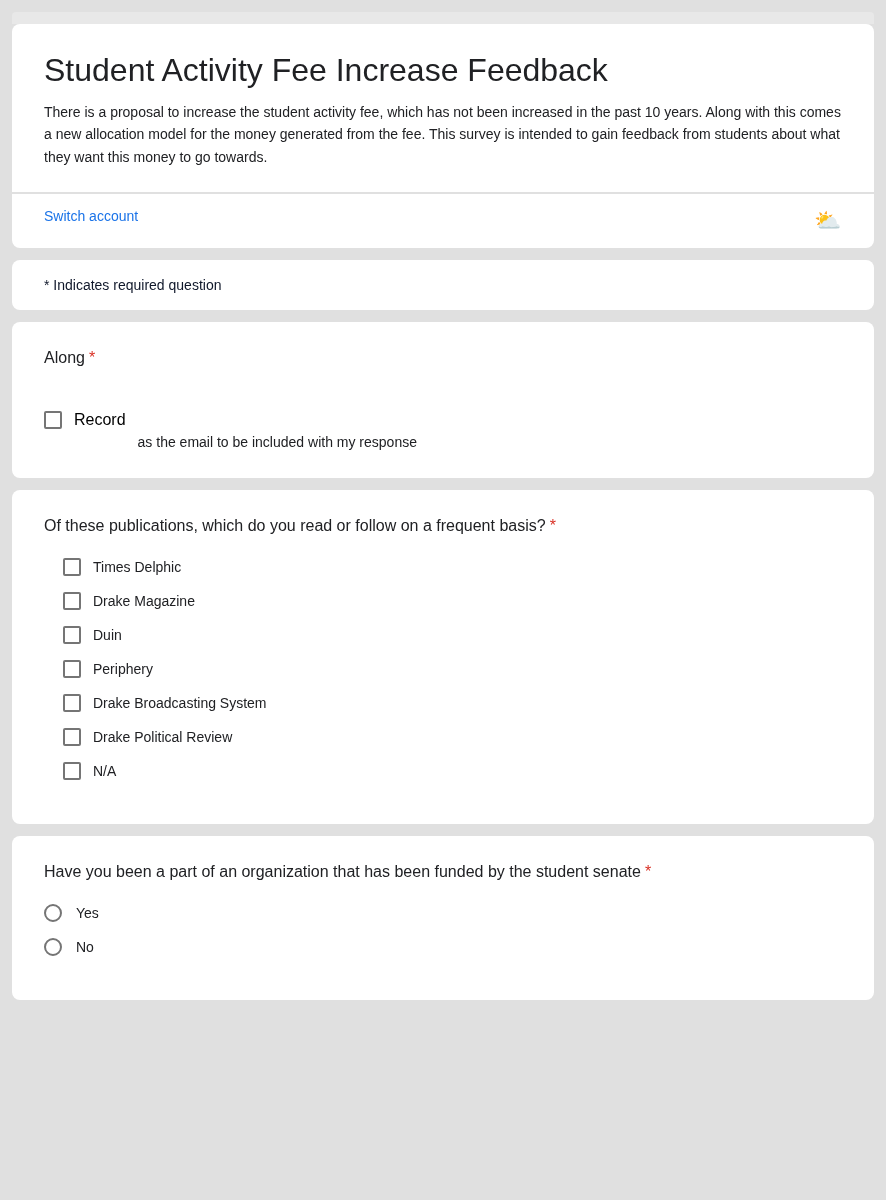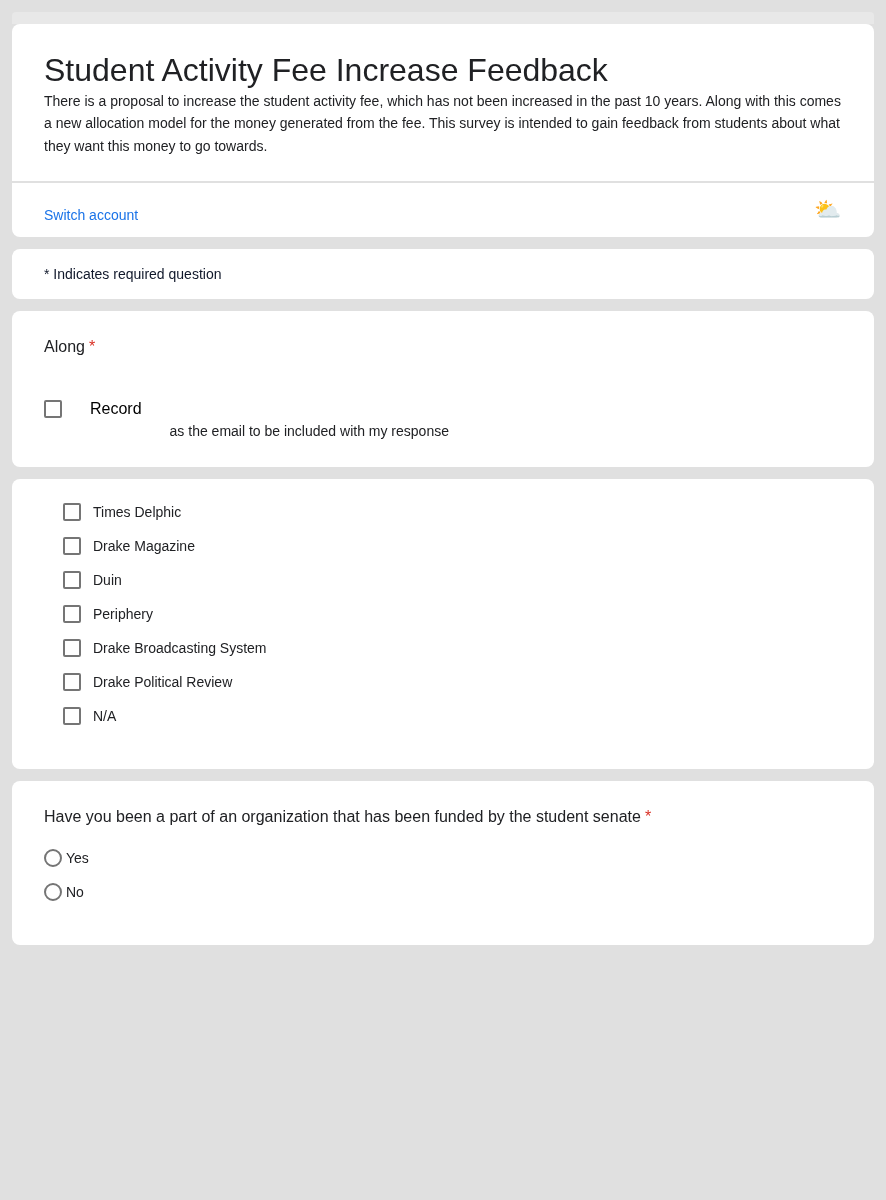--- a/index.html
+++ b/index.html
@@ -25,33 +25,33 @@
 
     .header-card {
       padding: 28px 32px 24px 32px;
       border-bottom: 1px solid #e0e0e0;
     }
 
     .header-card h1 {
       font-size: 32px;
       font-weight: 400;
       color: #202124;
-      margin-bottom: 1px;
+      margin-bottom: 12px;
     }
 
     .header-card p {
       font-size: 14px;
       color: #202124;
       line-height: 1.6;
     }
 
     .switch-account-bar {
       padding: 14px 32px;
       display: flex;
-      align-items: flex-end;
+      align-items: flex-start;
       justify-content: space-between;
       border-top: 1px solid #e0e0e0;
     }
 
     .switch-account-link {
       color: #1a73e8;
       font-size: 14px;
       text-decoration: none;
       cursor: pointer;
     }
@@ -120,35 +120,35 @@
     }
 
     .custom-checkbox:checked {
       background: #1a73e8;
       border-color: #1a73e8;
     }
 
     .email-section {
       display: flex;
       align-items: center;
-      gap: 28px;
+      gap: 12px;
       margin-top: 16px;
     }
 
     .email-label-text {
       font-size: 14px;
       color: #202124;
       margin-top: 44px;
     }
 
     .radio-item {
       display: flex;
       align-items: center;
       margin-bottom: 16px;
-      gap: 4px;
+      gap: 14px;
       cursor: pointer;
     }
 
     .radio-item label {
       font-size: 14px;
       color: #202124;
       cursor: pointer;
     }
 
     .custom-radio {
@@ -202,20 +202,23 @@
   <div class="email-section">
     <input type="checkbox" class="custom-checkbox" id="emailCheckbox" style="">
     <label for="emailCheckbox">
       <span>Record</span>
     </label>
     <span class="email-label-text">as the email to be included with my response</span>
   </div>
 </div>
 
 <div class="card question-card">
+  <div class="question-label">
+    <span>Of these publications, which do you read or follow on a frequent basis?</span><span class="required-star">*</span>
+  </div>
 
   <div class="checkbox-item">
     <input type="checkbox" class="custom-checkbox" id="pub0" style="">
     <label for="pub0">Times Delphic</label>
   </div>
 
   <div class="checkbox-item">
     <input type="checkbox" class="custom-checkbox" id="pub1" style="">
     <label for="pub1">Drake Magazine</label>
   </div>

